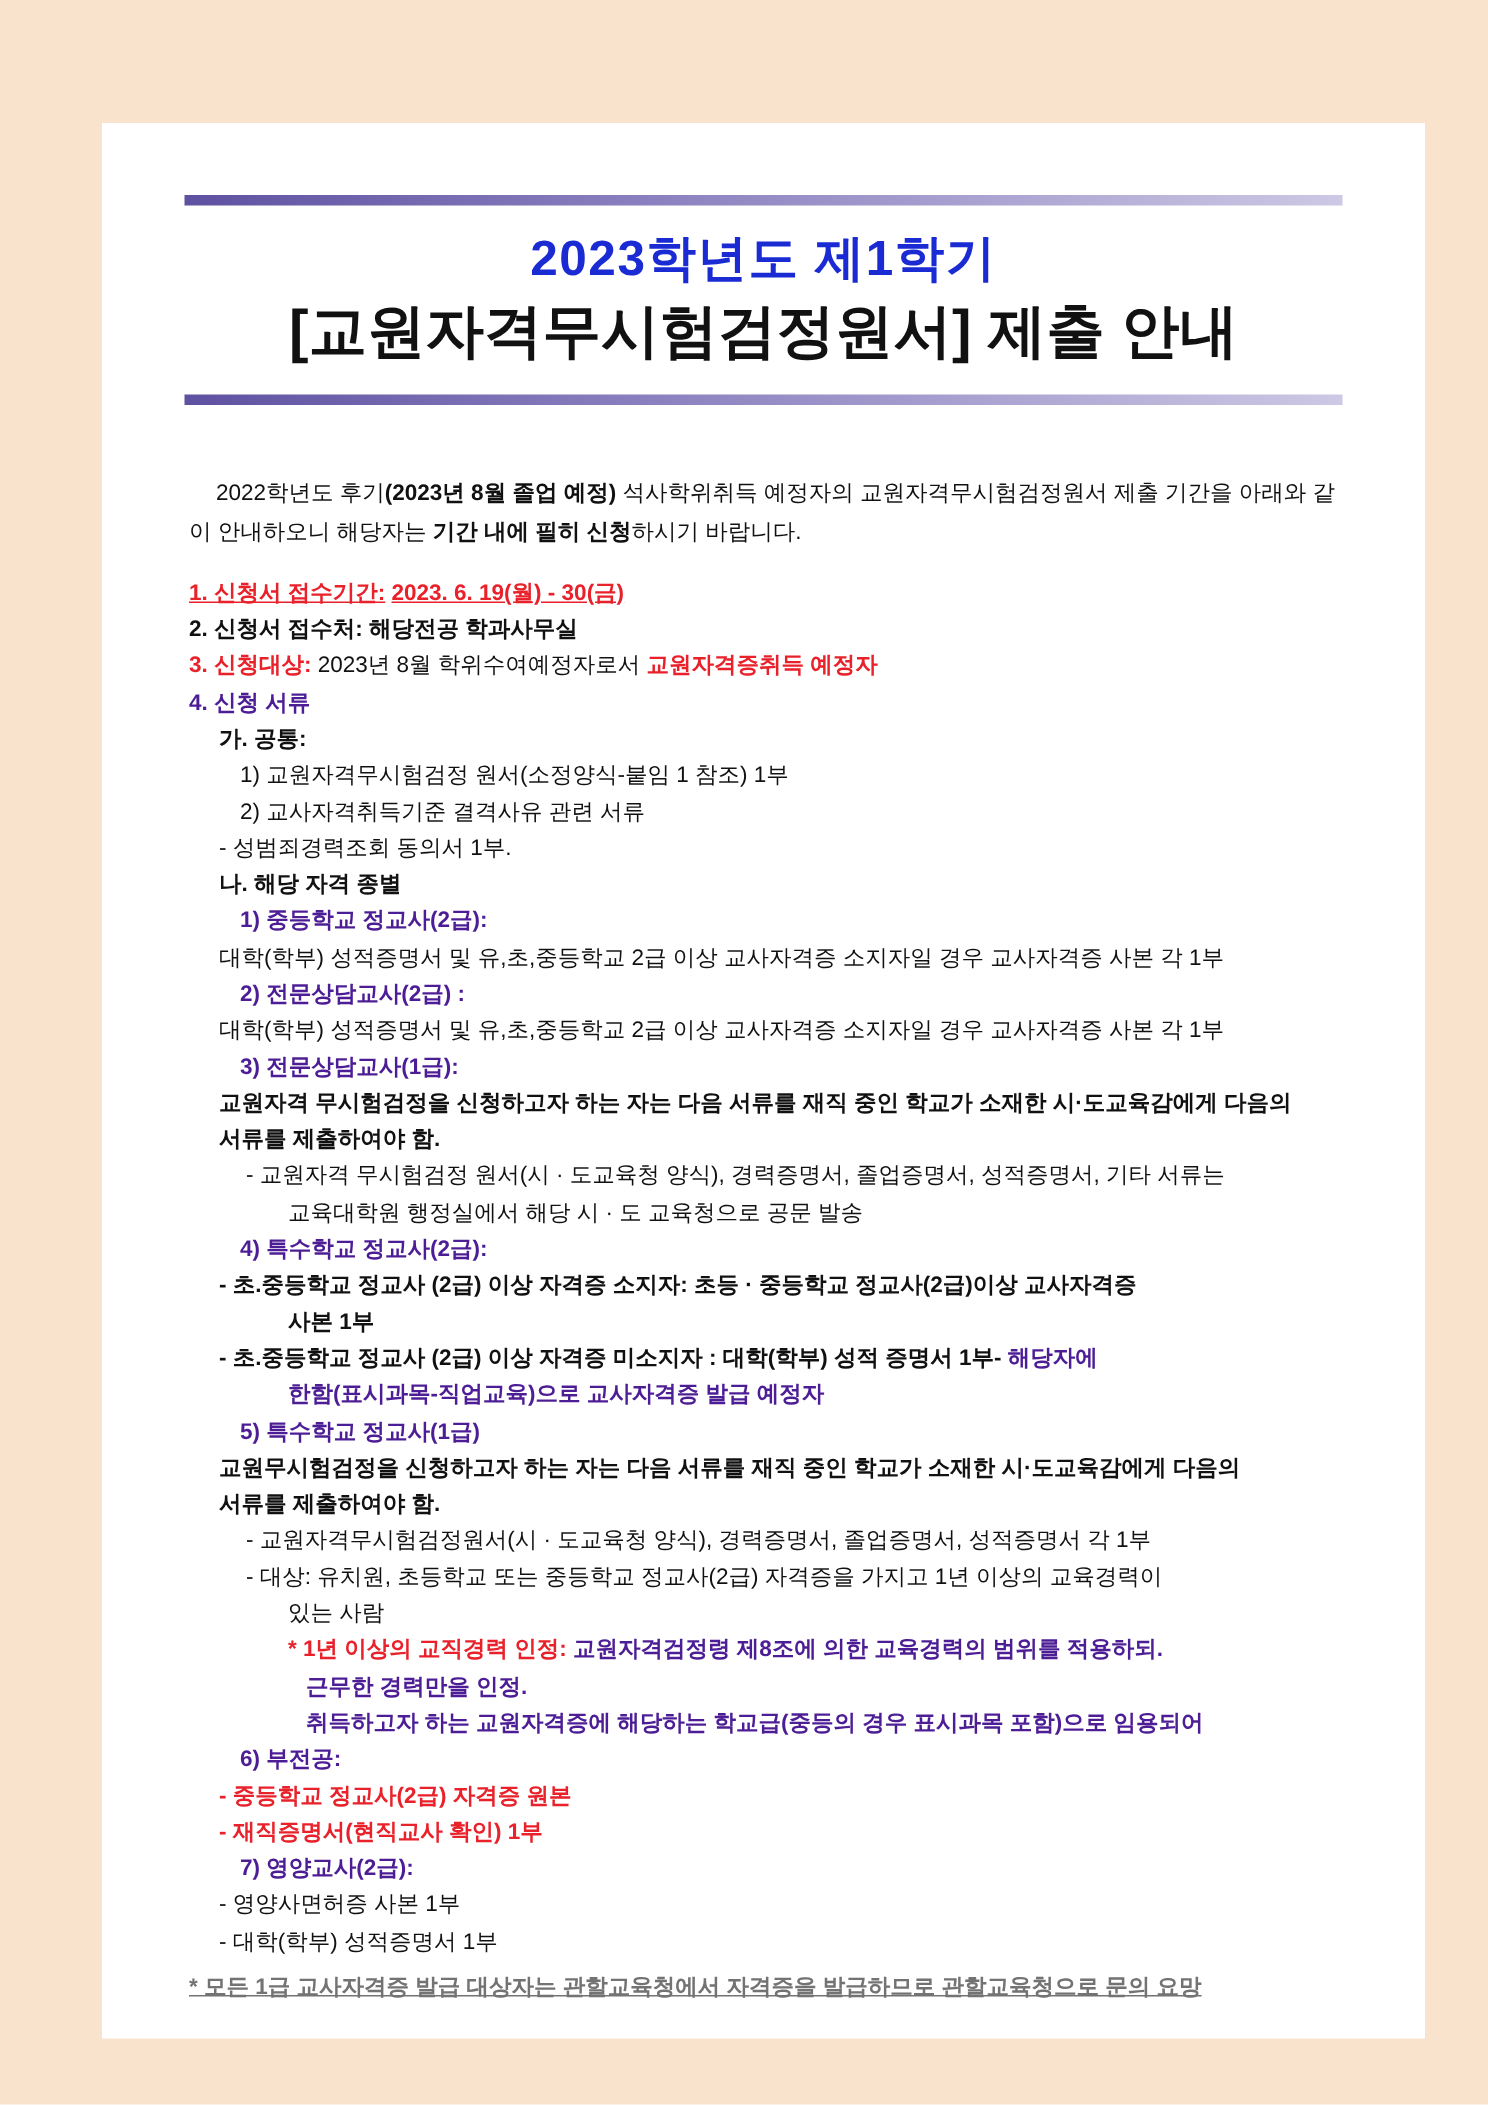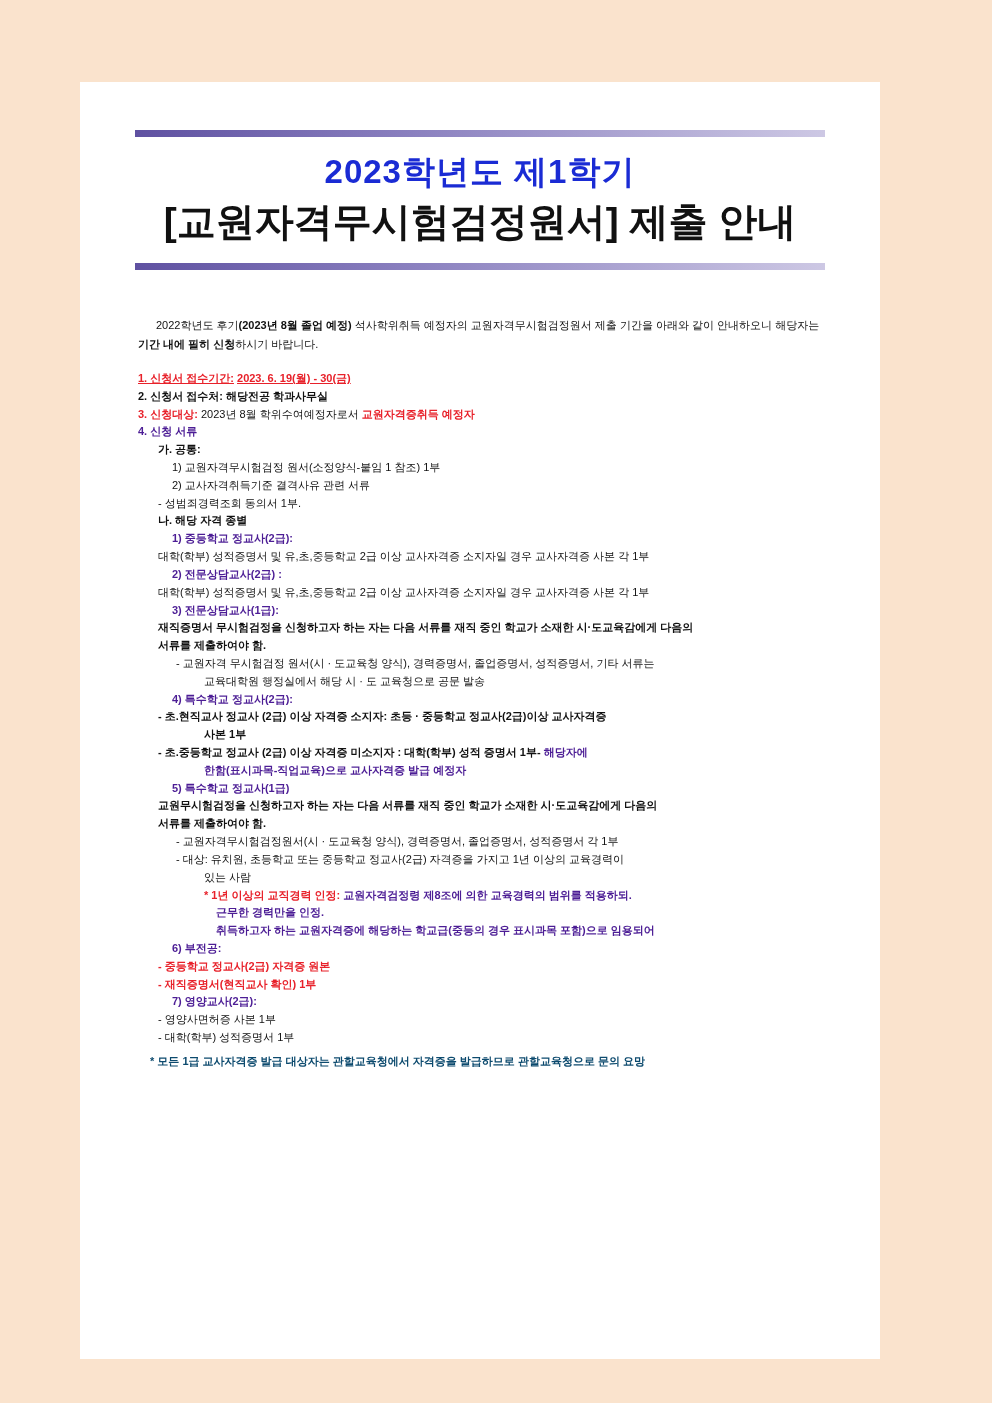--- a/index.html
+++ b/index.html
@@ -8,23 +8,23 @@
   }
   body {
     width: 992px;
     height: 1403px;
     background: #fae3cd;
     font-family: "Liberation Sans", sans-serif;
     overflow: hidden;
   }
   .page {
     position: absolute;
-    left: 80px;
+    left: 68px;
     top: 82px;
-    width: 800px;
+    width: 882px;
     height: 1277px;
     background: #ffffff;
     box-sizing: border-box;
     padding: 0;
   }
   .title-block {
     margin: 38px 55px 0 55px;
     border-top: 7px solid;
     border-image: linear-gradient(to right, #5b4e9e 0%, #8f85c4 45%, #c9c3e2 100%) 1;
     border-bottom: 7px solid;
@@ -52,21 +52,21 @@
   .title-line2 {
     font-size: 39px;
     font-weight: bold;
     color: #111111;
     letter-spacing: 0px;
     line-height: 1.28;
     margin-top: 4px;
   }
   .body-wrap {
     margin: 34px 58px 0 58px;
-    font-size: 11px;
+    font-size: 15px;
     color: #111;
     line-height: 1.62;
   }
   .intro {
     text-indent: 18px;
     margin-bottom: 16px;
     line-height: 1.72;
   }
   .b { font-weight: bold; }
   .red { color: #e8212a; }
@@ -76,23 +76,24 @@
   .lvl1 { margin-left: 0px; }
   .lvl2 { margin-left: 20px; }
   .lvl3 { margin-left: 34px; }
   .lvl4 { margin-left: 20px; }
   .lvl5 { margin-left: 38px; }
   .row { white-space: nowrap; }
   .wrapline2 { margin-left: 66px; }
   .wrapline3 { margin-left: 78px; }
   .footnote {
     margin-top: 6px;
-    margin-left: 12px;
-    color: #0c4a6e;
+    margin-left: 0px;
+    color: #737373;
     font-weight: bold;
+    text-decoration: underline;
   }
 </style>
 </head>
 <body>
 
 <div class="page">
 
   <div class="title-block" style="border:none;margin:38px 55px 0 55px;">
     <div class="rule-top"></div>
     <div class="title-inner">
@@ -133,27 +134,27 @@
 
     <div class="lvl2 row b navy">나. 해당 자격 종별</div>
 
     <div class="lvl3 row b blue">1) 중등학교 정교사(2급):</div>
     <div class="lvl4 row">대학(학부) 성적증명서 및 유,초,중등학교 2급 이상 교사자격증 소지자일 경우 교사자격증 사본 각 1부</div>
 
     <div class="lvl3 row b blue">2) 전문상담교사(2급)      :</div>
     <div class="lvl4 row">대학(학부) 성적증명서 및 유,초,중등학교 2급 이상 교사자격증 소지자일 경우 교사자격증 사본 각 1부</div>
 
     <div class="lvl3 row b blue">3) 전문상담교사(1급):</div>
-    <div class="lvl4 row b navy">재직증명서 무시험검정을 신청하고자 하는 자는 다음 서류를 재직 중인 학교가 소재한 시·도교육감에게 다음의</div>
+    <div class="lvl4 row b navy">교원자격 무시험검정을 신청하고자 하는 자는 다음 서류를 재직 중인 학교가 소재한 시·도교육감에게 다음의</div>
     <div class="lvl4 row b navy">서류를 제출하여야 함.</div>
     <div class="lvl5 row">- 교원자격 무시험검정 원서(시 · 도교육청 양식), 경력증명서, 졸업증명서, 성적증명서, 기타 서류는</div>
     <div class="wrapline2 row">교육대학원 행정실에서 해당 시 · 도 교육청으로 공문 발송</div>
 
     <div class="lvl3 row b blue">4) 특수학교 정교사(2급):</div>
-    <div class="lvl4 row b navy">- 초.현직교사 정교사 (2급) 이상 자격증 소지자: 초등 · 중등학교 정교사(2급)이상 교사자격증</div>
+    <div class="lvl4 row b navy">- 초.중등학교 정교사 (2급) 이상 자격증 소지자: 초등 · 중등학교 정교사(2급)이상 교사자격증</div>
     <div class="wrapline2 row b navy">사본 1부</div>
     <div class="lvl4 row">
       <span class="b navy">- 초.중등학교 정교사 (2급) 이상 자격증 미소지자 : 대학(학부) 성적 증명서 1부-</span>
       <span class="b blue">해당자에</span>
     </div>
     <div class="wrapline2 row b blue">한함(표시과목-직업교육)으로 교사자격증 발급 예정자</div>
 
     <div class="lvl3 row b blue">5) 특수학교 정교사(1급)</div>
     <div class="lvl4 row b navy">교원무시험검정을 신청하고자 하는 자는 다음 서류를 재직 중인 학교가 소재한 시·도교육감에게 다음의</div>
     <div class="lvl4 row b navy">서류를 제출하여야 함.</div>

